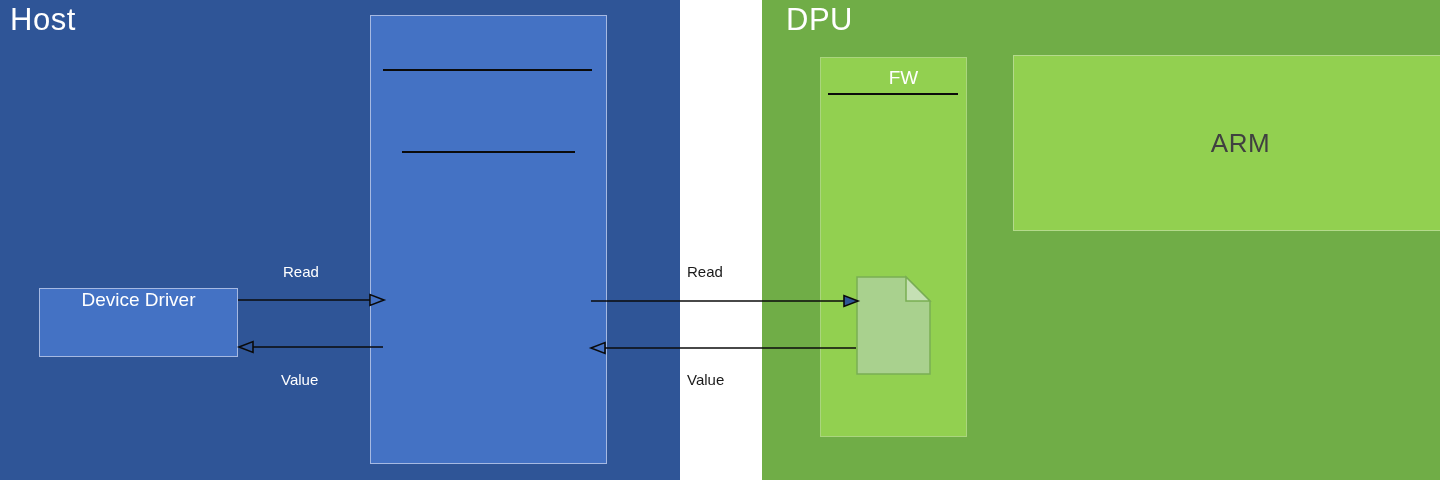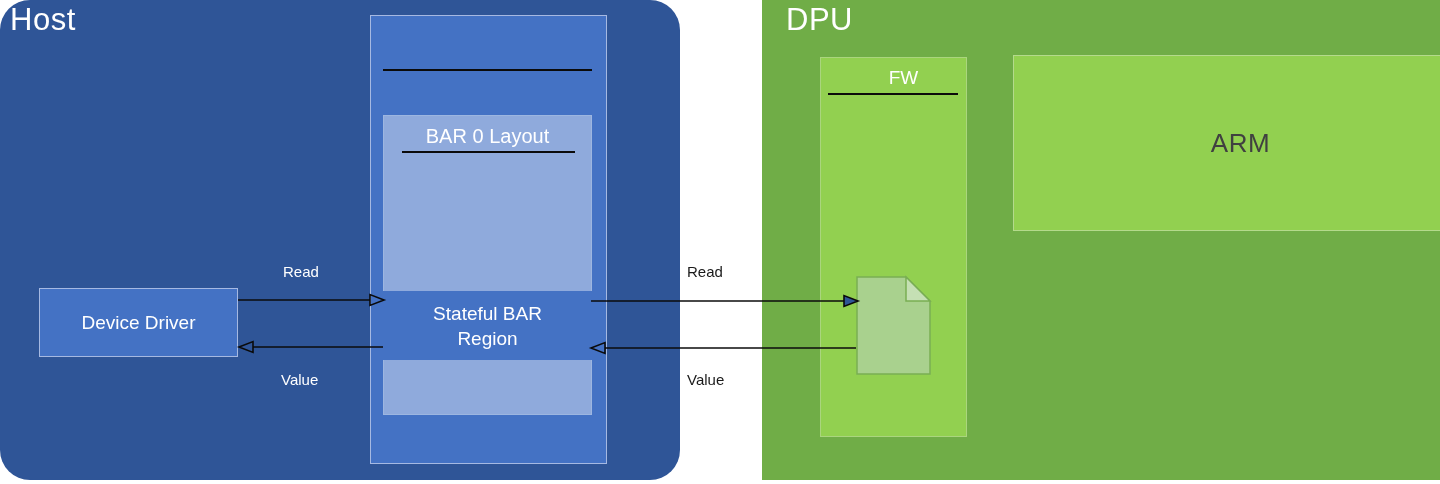--- a/index.html
+++ b/index.html
@@ -1,21 +1,21 @@
 <!DOCTYPE html>
 <html><head>
 <meta charset="utf-8">
 <style>
   html,body{margin:0;padding:0;background:#ffffff;}
   .stage{
     position:relative;width:1440px;height:484px;overflow:hidden;
     font-family:"Liberation Sans", sans-serif;background:#ffffff;
   }
   .panel{position:absolute;top:0;height:480px;}
-  .host-panel{left:0;width:680px;background:#2F5597;border-radius:30px;}
+  .host-panel{left:0;width:680px;background:#2F5597;}
   .dpu-panel{left:762px;width:678px;background:#70AD47;}
   .panel-title{
     position:absolute;left:10px;top:2px;color:#ffffff;
     font-size:31px;font-weight:400;letter-spacing:0.5px;
   }
   .box{position:absolute;box-sizing:border-box;}
   .ram-box{
     left:370px;top:15px;width:237px;height:449px;
     background:#4472C4;border:1px solid #A6B9E2;
   }
@@ -31,21 +31,21 @@
   .stateful-box{
     left:-1px;top:175px;width:209px;height:69px;
     background:#4472C4;display:flex;align-items:center;justify-content:center;
   }
   .stateful-box .lbl{
     width:150px;text-align:center;color:#ffffff;font-size:19px;line-height:25px;
   }
   .device-driver-box{
     left:39px;top:288px;width:199px;height:69px;
     background:#4472C4;border:1px solid #A6B9E2;
-    display:flex;align-items:center;justify-content:center;
+    display:flex;justify-content:center;
     color:#ffffff;font-size:19px;
   }
   .fw-box{
     left:58px;top:57px;width:147px;height:380px;
     background:#92D050;border:1px solid #AAD57E;padding-left:20px;
   }
   .fw-box .box-title{margin-top:9px;font-size:19px;}
   .arm-box,.dpa-box{
     left:251px;width:455px;background:#92D050;border:1px solid #B4DA8C;
     display:flex;align-items:center;justify-content:center;
@@ -72,27 +72,20 @@
 </head>
 <body>
 
 <div class="stage">
 
   <div class="panel host-panel">
     <div class="panel-title">Host</div>
 
     <div class="box ram-box">
 
-      <div class="box bar0-box">
-        <span class="box-title">BAR 0 Layout</span>
-
-        <div class="box stateful-box">
-          <span class="lbl">Stateful BAR Region</span>
-        </div>
-      </div>
     </div>
 
     <div class="box device-driver-box">
       <span>Device Driver</span>
     </div>
 
     <div class="flow-label on-blue lbl-read-host">Read</div>
     <div class="flow-label on-blue lbl-value-host">Value</div>
   </div>
 

